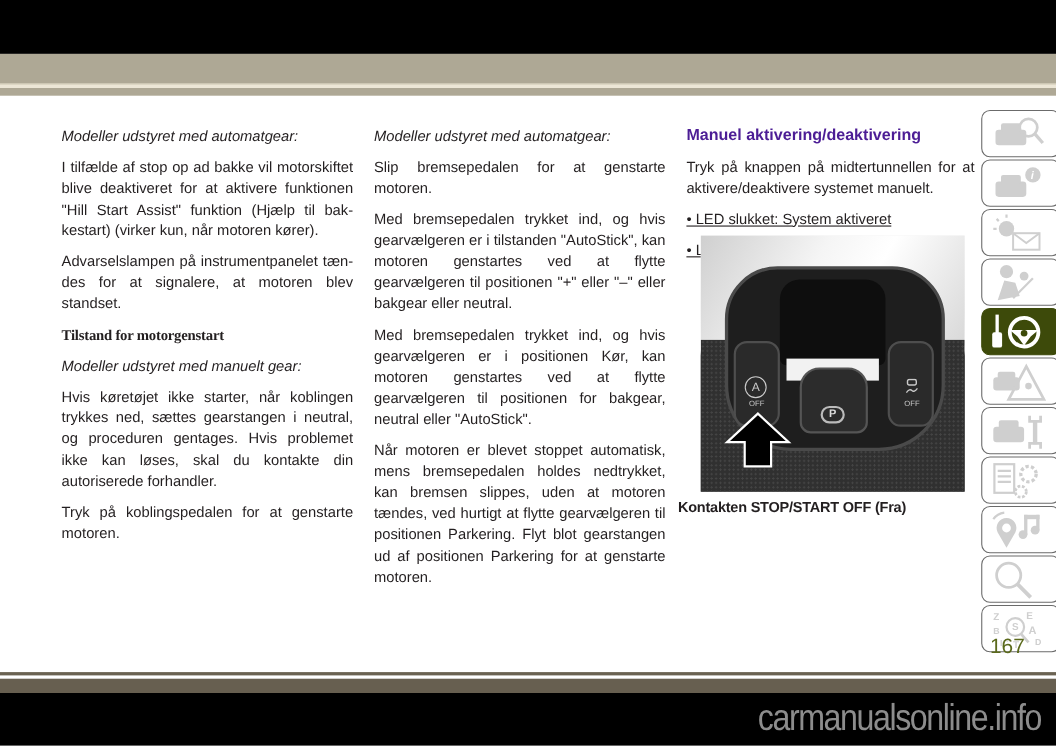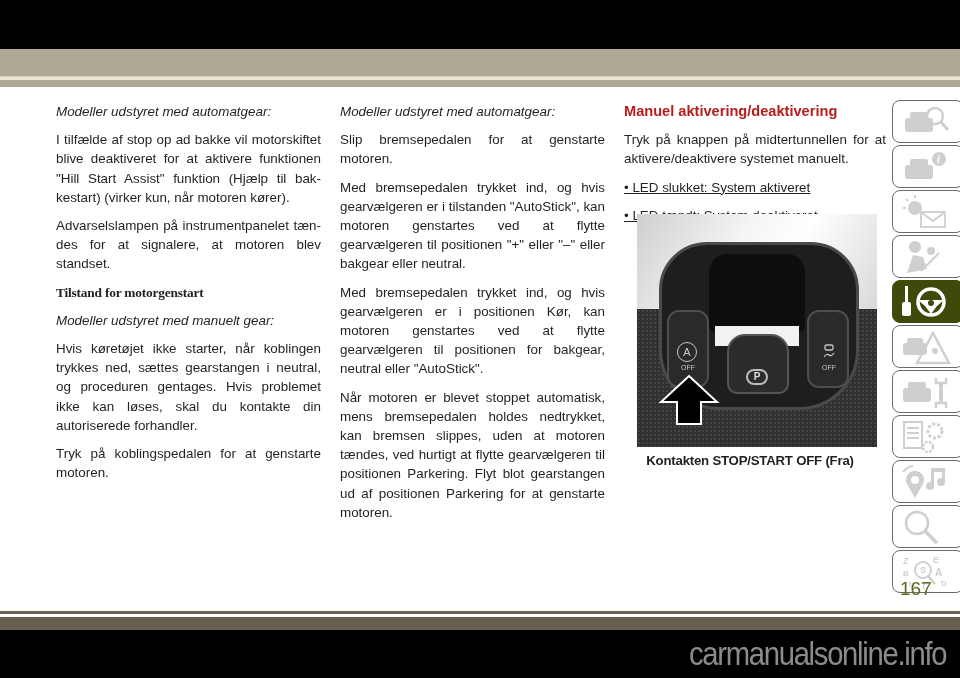--- a/index.html
+++ b/index.html
@@ -6,28 +6,28 @@
   body { width:960px; height:678px; position:relative; overflow:hidden; background:#ffffff;
          font-family:"Liberation Sans", sans-serif; color:#231f20; }
   .top-black { position:absolute; left:0; top:0; width:960px; height:49px; background:#000; }
   .top-band { position:absolute; left:0; top:49px; width:960px; height:38px; background:#aea895; }
   .top-stripe { position:absolute; left:0; top:76px; width:960px; height:4px; background:#ece6d6; border-top:1px solid #d8d0bc; box-sizing:border-box; }
   .bot-line { position:absolute; left:0; top:611px; width:960px; height:3px; background:#6a6252; }
   .bot-band { position:absolute; left:0; top:617px; width:960px; height:13px; background:#675f50; }
   .bot-black { position:absolute; left:0; top:630px; width:960px; height:48px; background:#000; }
   .watermark { position:absolute; right:14px; top:634px; font-size:34px; color:#8c8c8c; letter-spacing:-1.5px; font-family:"Liberation Sans", sans-serif; transform:scaleX(0.86); transform-origin:right center; }
 
-  .col { position:absolute; top:102px; font-size:13.4px; line-height:19.2px; }
+  .col { position:absolute; top:114px; font-size:13.4px; line-height:19.2px; }
   .col p { margin:0 0 9px 0; text-align:justify; }
   .col1 { left:56px; width:265px; }
   .col2 { left:340px; width:265px; }
   .col3 { left:624px; width:265px; }
   .ital { font-style:italic; }
   .bold-h { font-weight:bold; font-family:Liberation Serif, serif; letter-spacing:-0.2px; }
-  .sec-title { font-weight:bold; color:#b91c1c; font-size:14.6px; margin:0 0 10px 0; }
+  .sec-title { font-weight:bold; color:#4c1d95; font-size:14.6px; margin:0 0 10px 0; }
   .bullet { margin:0 0 7px 0;text-decoration:underline; }
 
   .photo { position:absolute; left:637px; top:214px; width:240px; height:233px; overflow:hidden;
            background:linear-gradient(180deg,#f3f3f3 0%, #e6e6e6 30%, #ffffff 45%, #2a2a2a 47%, #3b3b3b 100%); }
   .photo .bg-top { position:absolute; left:0; top:0; width:240px; height:100px;
            background:linear-gradient(120deg,#cfcfcf 0%, #f5f5f5 40%, #ffffff 60%, #d8d8d8 100%); }
   .photo .texture { position:absolute; left:0; top:95px; width:240px; height:138px; background:#303030;
            background-image:radial-gradient(#444 1px, transparent 1px); background-size:4px 4px; }
   .photo .bezel { position:absolute; left:22px; top:28px; width:200px; height:168px; background:#1e1e1e;
            border-radius:48px 48px 60px 60px; border:3px solid #4a4a4a; box-sizing:border-box; }
@@ -36,21 +36,21 @@
   .photo .p-module { position:absolute; left:90px; top:120px; width:62px; height:60px; background:#2c2c2c; border-radius:18px 18px 10px 10px; border:2px solid #555; box-sizing:border-box; }
   .photo .p-btn { position:absolute; left:109px; top:155px; width:22px; height:16px; border:2px solid #bbb; border-radius:8px; box-sizing:border-box;
            color:#ddd; font-size:10px; text-align:center; line-height:12px; font-weight:bold; }
   .photo .lbtn { position:absolute; left:30px; top:96px; width:42px; height:78px; background:#2a2a2a; border:2px solid #4e4e4e; border-radius:12px; box-sizing:border-box; }
   .photo .rbtn { position:absolute; left:170px; top:96px; width:42px; height:78px; background:#2a2a2a; border:2px solid #4e4e4e; border-radius:12px; box-sizing:border-box; }
   .photo .ico-a { position:absolute; left:40px; top:128px; width:20px; height:20px; color:#c9c9c9; font-size:11px; text-align:center; line-height:18px; border:1.5px solid #c9c9c9; border-radius:50%; box-sizing:border-box; }
   .photo .off-l { position:absolute; left:40px; top:150px; width:22px; font-size:7px; color:#c9c9c9; text-align:center; }
   .photo .ico-r { position:absolute; left:183px; top:130px; width:18px; font-size:11px; color:#c9c9c9; text-align:center; }
   .photo .off-r { position:absolute; left:181px; top:150px; width:22px; font-size:7px; color:#c9c9c9; text-align:center; }
   .photo .arrow { position:absolute; left:20px; top:160px; width:64px; height:52px; }
-  .caption { position:absolute; left:630px; top:453px; width:240px; text-align:center; font-weight:bold; font-size:13.2px; letter-spacing:-0.2px; }
+  .caption { position:absolute; left:600px; top:453px; width:240px; text-align:center; font-weight:bold; font-size:13.2px; letter-spacing:-0.2px; }
 
   .tabs { position:absolute; left:892px; top:100px; width:68px; }
   .tab { position:absolute; left:0; width:72px; height:43px; border:1.5px solid #6b6b6b; border-radius:8px; box-sizing:border-box; background:#ffffff; display:flex; align-items:center; padding-left:8px; }
   .tab.active { background:#3d4a0a; border-color:#3d4a0a; }
   .tab svg { width:50px; height:36px; }
   .page-num { position:absolute; left:900px; top:578px; font-size:19px; color:#5b6a1c; }
 </style>
 </head>
 <body>
 

